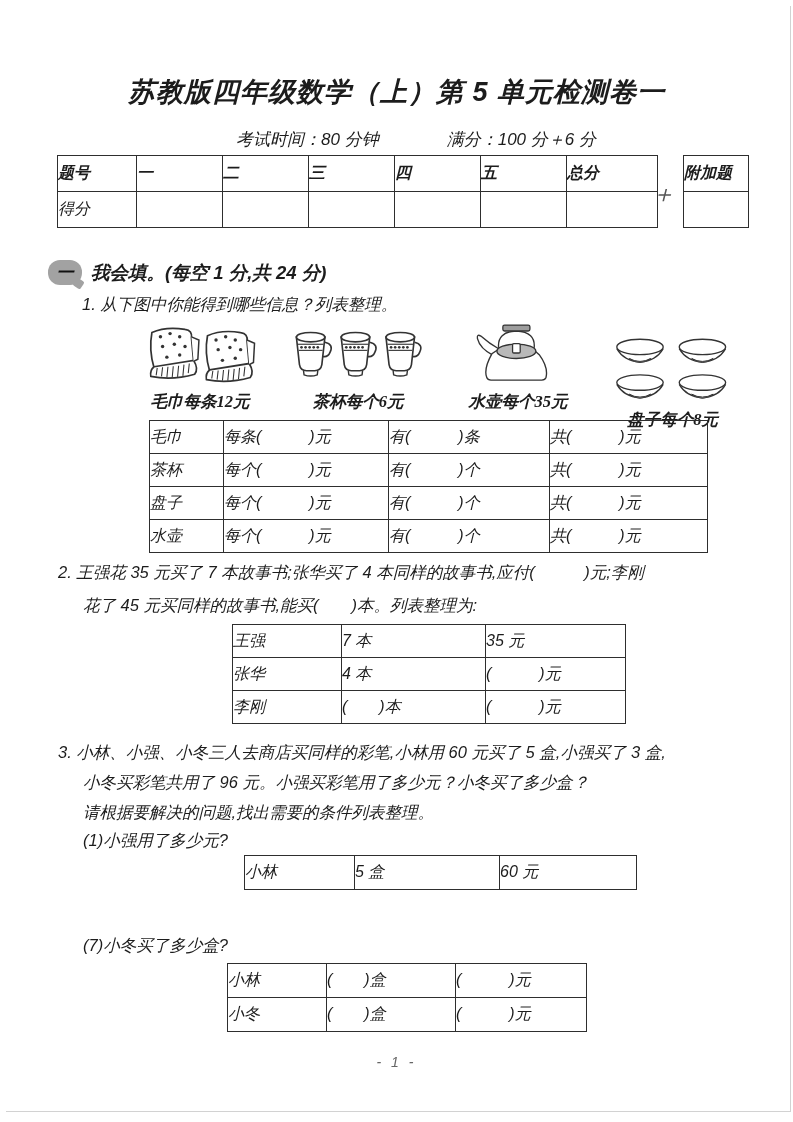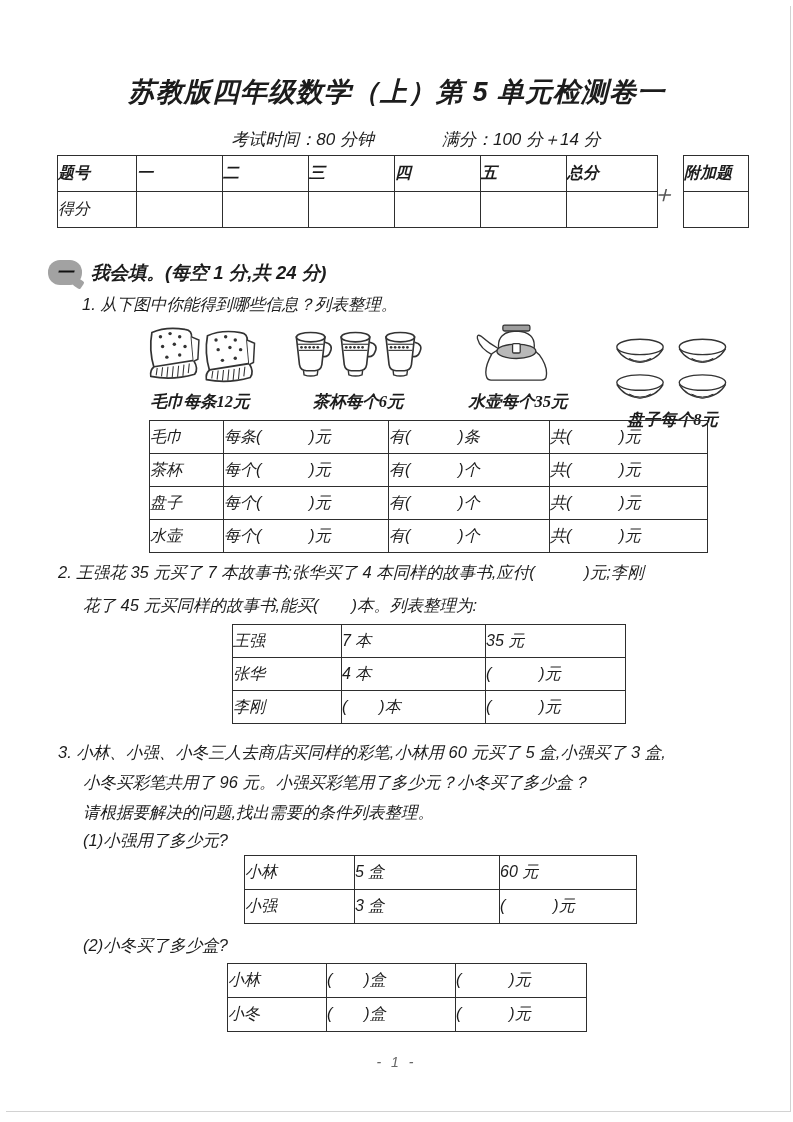--- a/index.html
+++ b/index.html
@@ -54,21 +54,21 @@
     font-size:14px;color:#666;letter-spacing:3px;}
 </style>
 </head>
 <body>
 
 <div id="paper">
 
   <div class="title">苏教版四年级数学（上）第 5 单元检测卷一</div>
   <div class="subtitle">
     <span>考试时间：80 分钟</span>
-    <span>满分：100 分＋14 分</span>
+    <span>满分：100 分＋6 分</span>
   </div>
 
   <table class="tbl score-main">
     <tbody>
         <tr>
       <td style="width:78px">题号</td>
       <td style="width:85px">一</td>
       <td style="width:85px">二</td>
       <td style="width:85px">三</td>
       <td style="width:85px">四</td>
@@ -279,29 +279,24 @@
   <div class="q-line" style="left:83px;top:802px;">请根据要解决的问题,找出需要的条件列表整理。</div>
   <div class="q-line" style="left:83px;top:830px;">(1)小强用了多少元?</div>
 
   <table class="tbl q3-table1">
     <tbody>
         <tr>
       <td style="width:109px">小林</td>
       <td style="width:144px">5 盒</td>
       <td style="width:136px">60 元</td>
     </tr>
-    <tr>
-      <td>小强</td>
-      <td>3 盒</td>
-      <td>(　　　)元</td>
-    </tr>
-  </tbody>
-    </table>
-
-  <div class="q-line" style="left:83px;top:935px;">(2)小冬买了多少盒?</div>
+  </tbody>
+    </table>
+
+  <div class="q-line" style="left:83px;top:935px;">(7)小冬买了多少盒?</div>
 
   <table class="tbl q3-table2">
     <tbody>
         <tr>
       <td style="width:98px">小林</td>
       <td style="width:128px">(　　)盒</td>
       <td style="width:130px">(　　　)元</td>
     </tr>
     <tr>
       <td>小冬</td>

